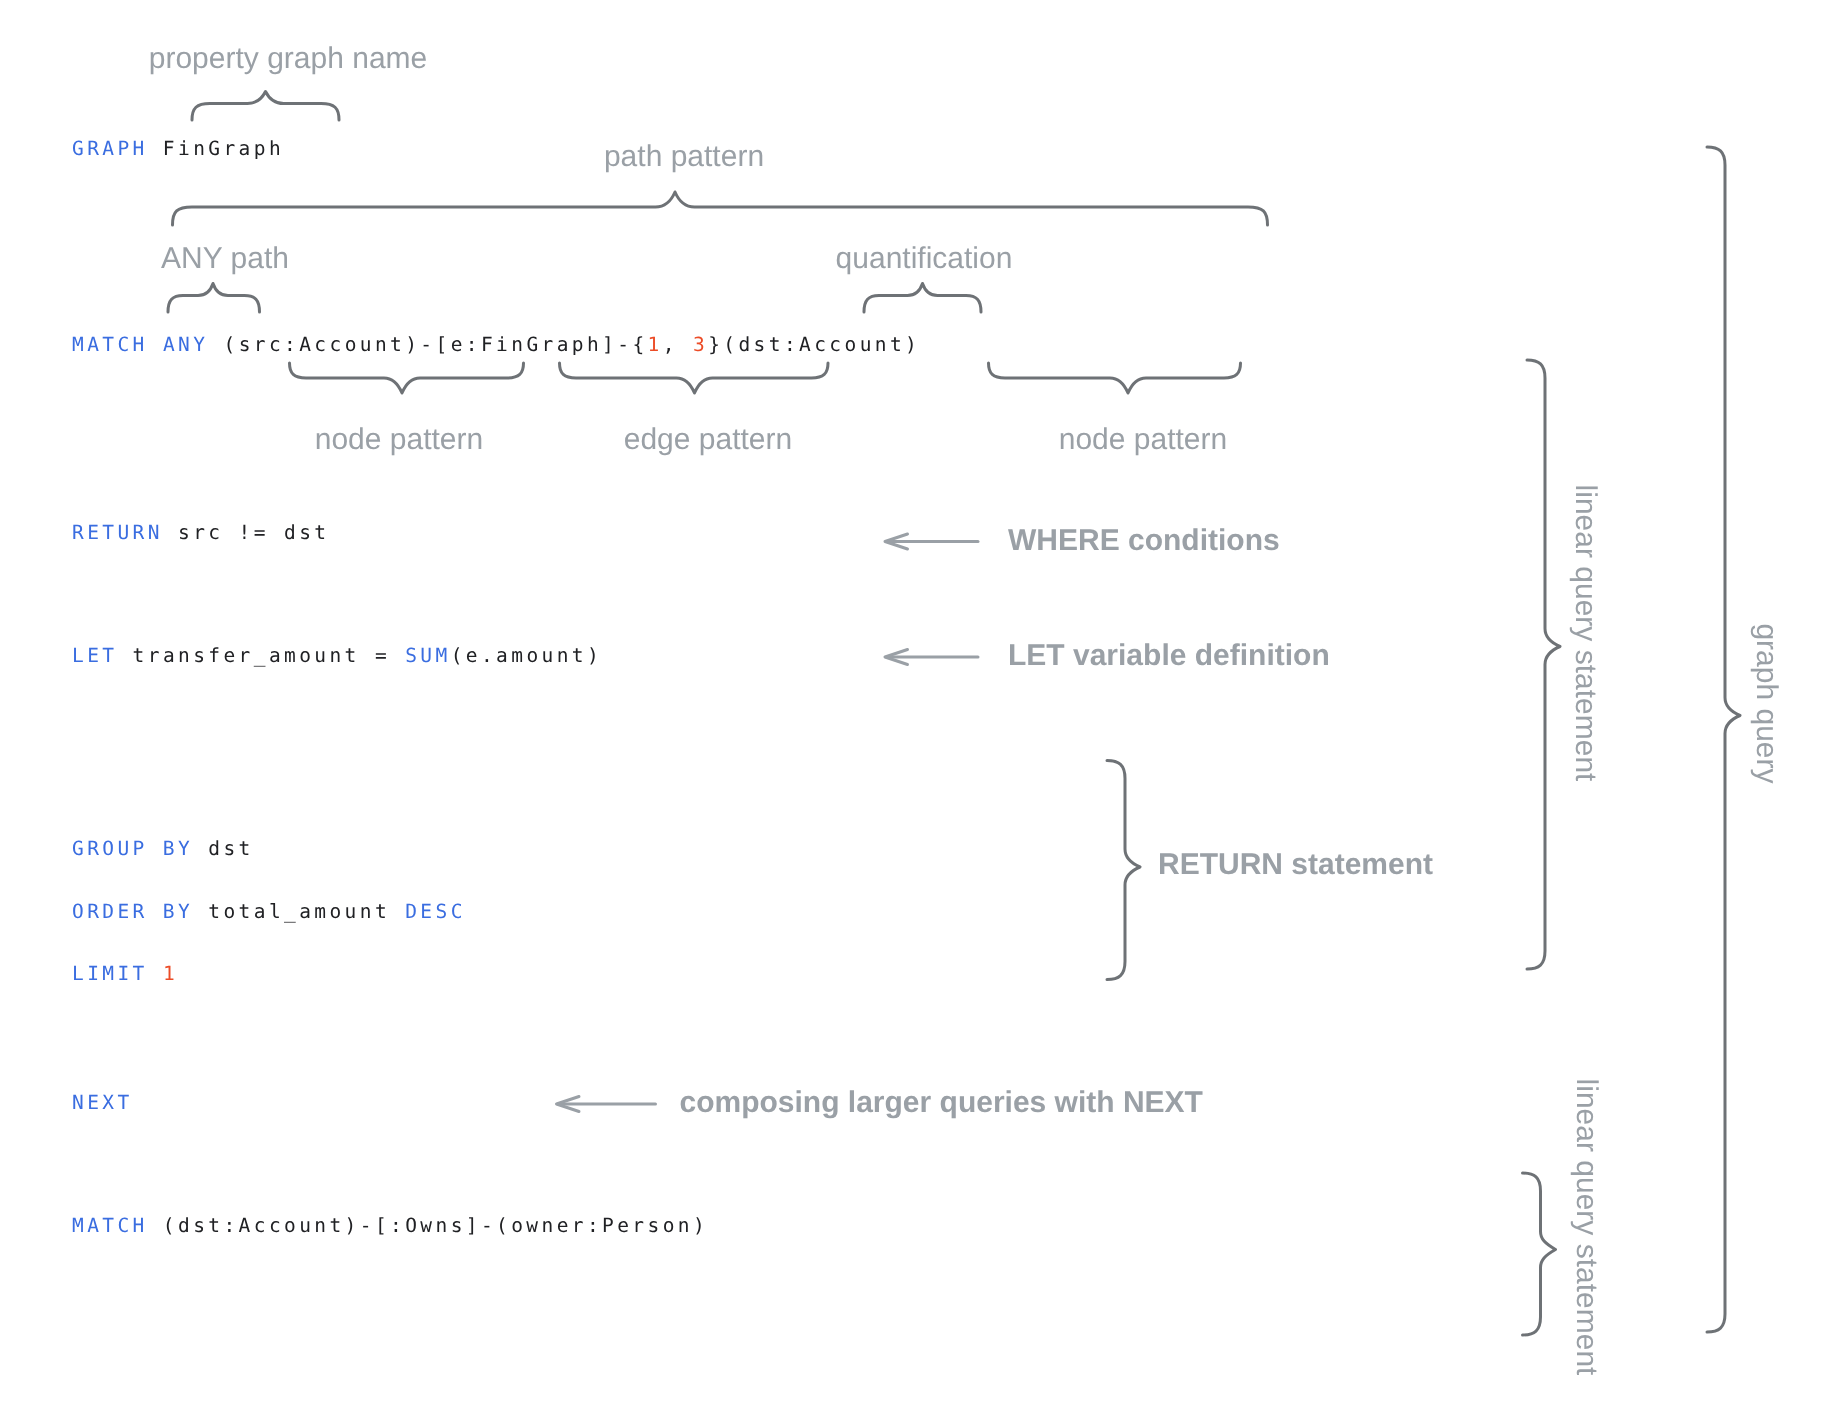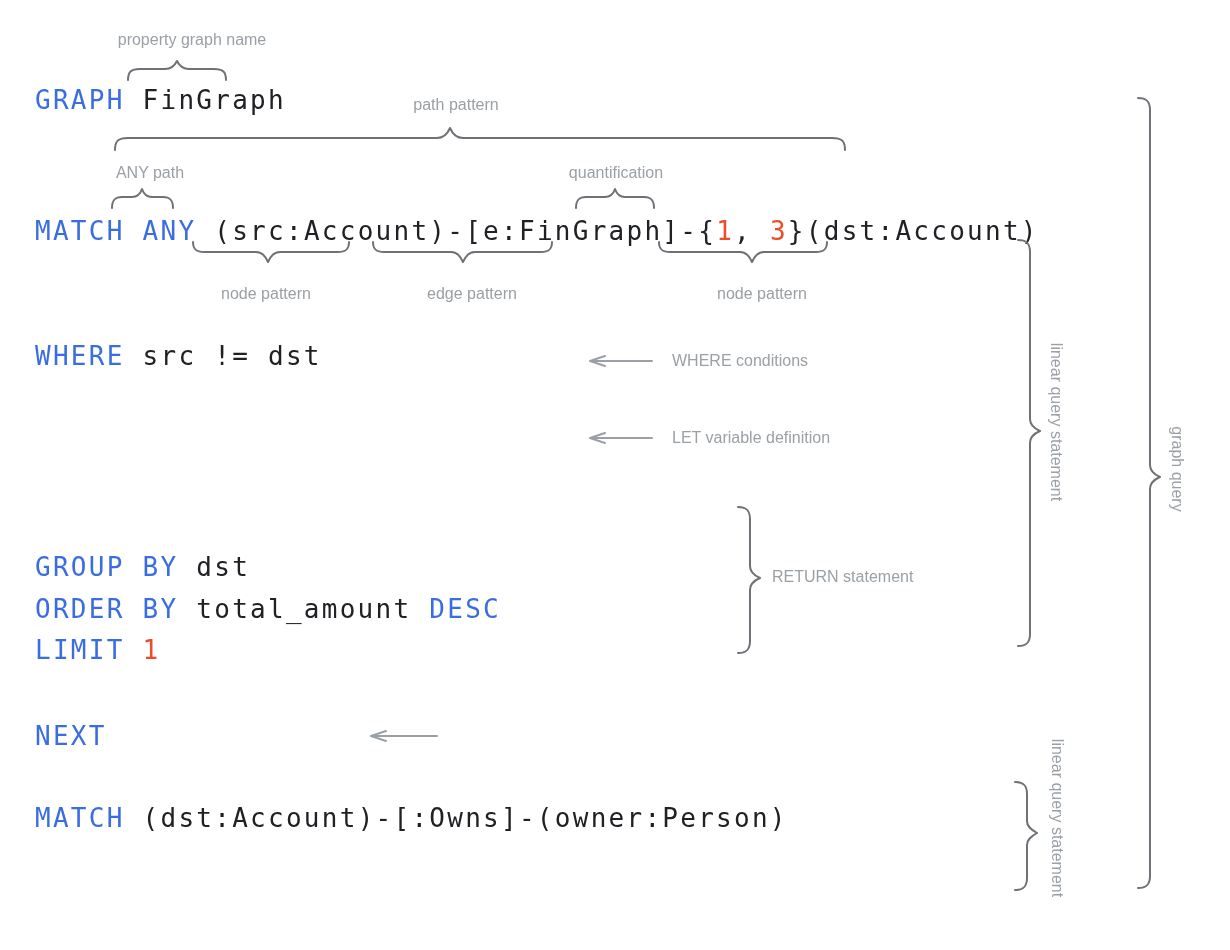--- a/index.html
+++ b/index.html
@@ -1,41 +1,42 @@
 <!DOCTYPE html>
 <html><head>
 <meta charset="utf-8">
 <style>
   html,body{margin:0;padding:0;background:#ffffff;}
   #stage{position:relative;width:1230px;height:950px;background:#ffffff;overflow:hidden;
          font-family:"Liberation Sans",sans-serif;}
-  .code{position:absolute;left:35px;height:26px;line-height:26px;white-space:pre;
-        font-family:"DejaVu Sans Mono",monospace;font-size:26px;letter-spacing:2.27px;color:#202124;}
+  .code{position:absolute;left:48px;height:26px;line-height:26px;white-space:pre;
+        font-family:"DejaVu Sans Mono",monospace;font-size:13px;letter-spacing:2.27px;color:#202124;}
   .code .k{color:#3A6DE0;}
   .code .p{color:#202124;}
   .code .n{color:#EC4C27;}
-  .lbl{position:absolute;font-size:16px;color:#9AA0A6;white-space:nowrap;
+  .lbl{position:absolute;font-size:20px;color:#9AA0A6;white-space:nowrap;
        transform:translate(-50%,-50%);}
-  .lbl.left{transform:translateY(-50%);}
+  .lbl.left{transform:translateY(-50%);font-weight:bold;}
   .lbl.vert{writing-mode:vertical-rl;transform:translate(-50%,-50%);}
   #overlay{position:absolute;left:0;top:0;width:1230px;height:950px;pointer-events:none;}
   .brace{fill:none;stroke:#6E7276;stroke-width:2;stroke-linecap:round;stroke-linejoin:round;}
   .arrow{fill:none;stroke:#9AA0A6;stroke-width:2;stroke-linecap:round;stroke-linejoin:round;}
 </style>
 </head>
 <body>
 
 <div id="stage">
 
   <div class="code" style="top:87px"><span class="k">GRAPH</span><span class="p"> FinGraph</span></div>
 
   <div class="code" style="top:218px"><span class="k">MATCH</span><span class="p"> </span><span class="k">ANY</span><span class="p"> (src:Account)-[e:FinGraph]-{</span><span class="n">1</span><span class="p">, </span><span class="n">3</span><span class="p">}(dst:Account)</span></div>
 
-  <div class="code" style="top:343px"><span class="k">WHERE</span><span class="p"> src != dst</span></div>
+  <div class="code" style="top:343px"><span class="k">RETURN</span><span class="p"> src != dst</span></div>
 
+  <div class="code" style="top:425px"><span class="k">LET</span><span class="p"> transfer_amount = </span><span class="k">SUM</span><span class="p">(e.amount)</span></div>
 
 
   <div class="code" style="top:554px"><span class="k">GROUP BY</span><span class="p"> dst</span></div>
 
   <div class="code" style="top:596px"><span class="k">ORDER BY</span><span class="p"> total_amount </span><span class="k">DESC</span></div>
 
   <div class="code" style="top:637px"><span class="k">LIMIT</span><span class="p"> </span><span class="n">1</span></div>
 
   <div class="code" style="top:723px"><span class="k">NEXT</span></div>
 
@@ -45,20 +46,21 @@
   <div class="lbl" style="left:192px;top:40px">property graph name</div>
   <div class="lbl" style="left:456px;top:105px">path pattern</div>
   <div class="lbl" style="left:150px;top:173px">ANY path</div>
   <div class="lbl" style="left:616px;top:173px">quantification</div>
   <div class="lbl" style="left:266px;top:294px">node pattern</div>
   <div class="lbl" style="left:472px;top:294px">edge pattern</div>
   <div class="lbl" style="left:762px;top:294px">node pattern</div>
   <div class="lbl left" style="left:672px;top:361px">WHERE conditions</div>
   <div class="lbl left" style="left:672px;top:438px">LET variable definition</div>
   <div class="lbl left" style="left:772px;top:577px">RETURN statement</div>
+  <div class="lbl left" style="left:453px;top:736px">composing larger queries with NEXT</div>
   <div class="lbl vert" style="left:1056px;top:422px">linear query statement</div>
   <div class="lbl vert" style="left:1177px;top:469px">graph query</div>
   <div class="lbl vert" style="left:1057px;top:818px">linear query statement</div>
 
   <svg id="overlay" viewBox="0 0 1230 950">
 
     <path class="brace" d="M 128,80 C 128,72 131,69 140,69 L 165,69 C 170,69 174,67 177,61 C 180,67 184,69 189,69 L 214,69 C 223,69 226,72 226,80"></path>
 
     <path class="brace" d="M 115,150 C 115,141 118,138 128,138 L 437,138 C 442,138 447,135 450,128 C 453,135 458,138 463,138 L 832,138 C 842,138 845,141 845,150"></path>
 

